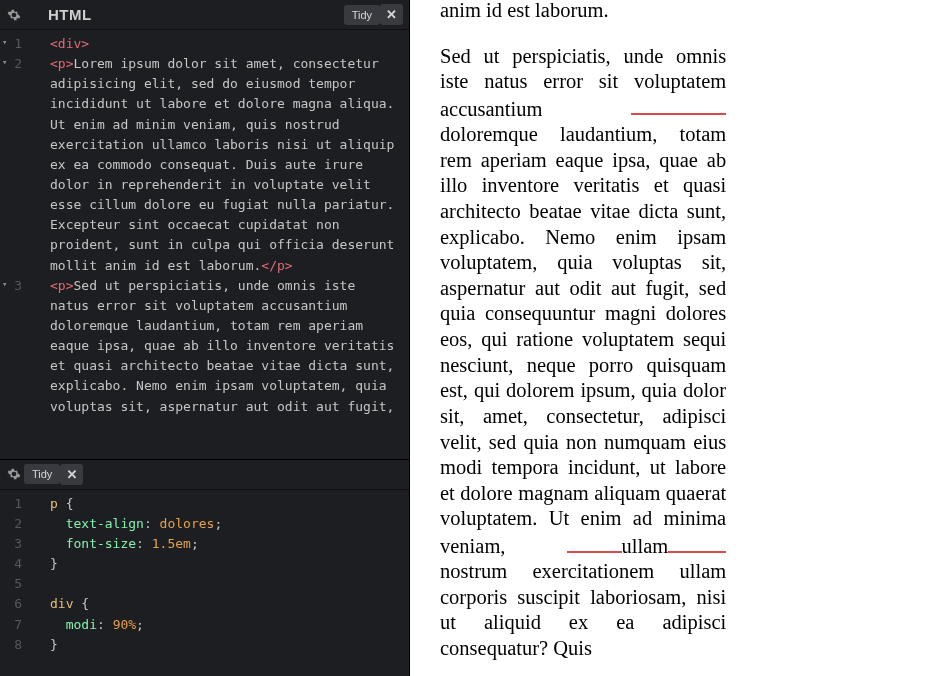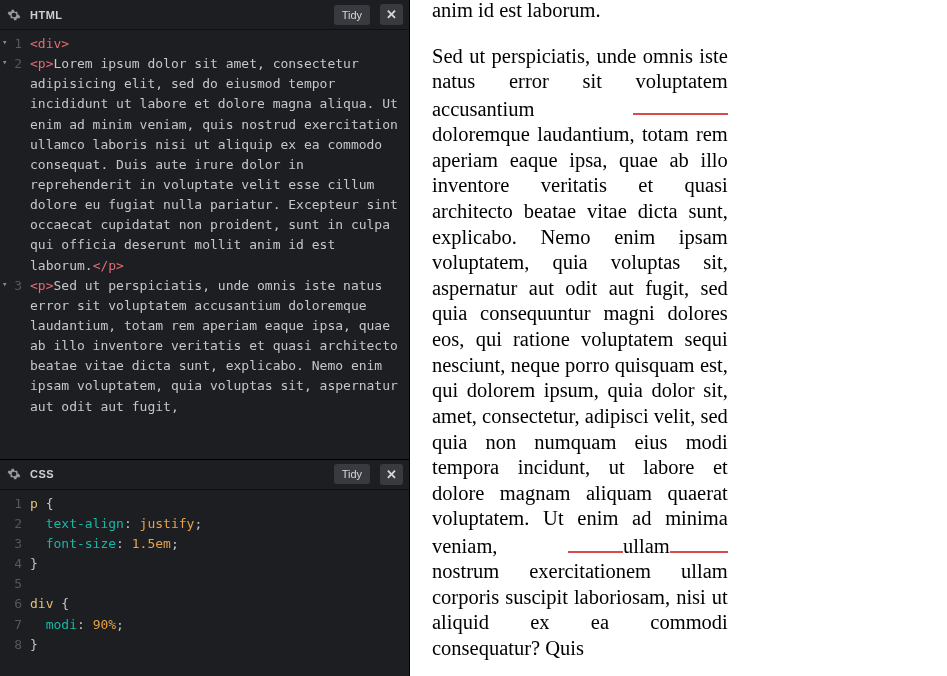--- a/index.html
+++ b/index.html
@@ -1,57 +1,57 @@
 <!DOCTYPE html>
 <html><head>
 <meta charset="utf-8">
 <style>
 * { box-sizing: border-box; margin: 0; padding: 0; }
 html, body { width: 947px; height: 676px; overflow: hidden; font-family: sans-serif; }
 body { display: flex; background: #fff; }
 
 .left-pane { width: 410px; height: 676px; display: flex; flex-direction: column; background: #1d1e22; border-right: 1px solid #000; }
-.right-pane { flex: 1; height: 676px; background: #fff; overflow: hidden; padding: 0 22px; position: relative; }
+.right-pane { flex: 1; height: 676px; background: #fff; overflow: hidden; padding: 0 30px; position: relative; }
 
 .panel { display: flex; flex-direction: column; min-height: 0; }
 .panel-html { flex: 1 1 68%; border-bottom: 1px solid #000; }
 .panel-css  { flex: 1 1 32%; }
 
 .panel-header {
   height: 30px; background: #1d1e22; color: #aaa; display: flex; align-items: center;
   padding: 0 6px 0 4px; border-bottom: 1px solid #111;
 }
 .gear-icon { width: 20px; display:flex; align-items:center; justify-content:center; color:#999; cursor:pointer; }
 .gear-icon svg { width:14px; height:14px; }
-.panel-title { font-weight: bold; font-size: 11px; color: #cfcfcf; margin-left: 6px; flex: 1; letter-spacing: 0.5px; }
+.panel-title { font-weight: bold; font-size: 15px; color: #cfcfcf; margin-left: 24px; flex: 1; letter-spacing: 0.5px; }
 .hdr-btn {
   background: #393a3f; color: #d6d6d6; border: none; border-radius: 3px;
-  font-size: 11px; padding: 4px 8px; margin-left: 10px; cursor: pointer;
+  font-size: 11px; padding: 4px 8px; margin-left: 0; cursor: pointer;
 }
 .hdr-btn.icon { padding: 3px 6px; font-weight:bold; font-size:13px; }
 
 .editor {
   flex: 1; overflow: auto; background: #1d1e22; color: #c6c6c6;
   font-family: Consolas, Menlo, monospace; font-size: 13px; line-height: 1.55;
   padding: 4px 0;
 }
 .editor::-webkit-scrollbar { width: 10px; }
 .editor::-webkit-scrollbar-thumb { background: #3a3a3a; border-radius: 5px; }
 
 .code-line { display: flex; align-items: flex-start; }
-.code-line .content { flex: 1; padding-right: 8px; white-space: pre-wrap; word-break: break-word; }
+.code-line .content { flex: 1; padding-right: 8px; white-space: pre-wrap; word-break: break-word; margin-left: 20px; }
 .gutter {
   width: 30px; flex: 0 0 30px; text-align: right; color: #56575b;
   padding-right: 8px; user-select: none; position: relative;
 }
 .fold-caret { position:absolute; left:2px; top:2px; color:#888; font-size:9px; }
 
 .tok-tag   { color: #e06c75; }
 .tok-sel   { color: #e5c07b; }
-.tok-prop  { color: #14b8a6; }
+.tok-prop  { color: #86efac; }
 .tok-val   { color: #e6a246; }
 .tok-punc  { color: #c6c6c6; }
 
 .preview-inner { width: 60%; }
 .preview-inner p {
   font-family: "Times New Roman", Times, serif;
   font-size: 20.5px; line-height: 1.25; text-align: justify; margin-bottom: 20px; color:#000;
 }
 .squiggle { border-bottom: 2px solid #d94a4a; display:inline-block; height:1em; }
 .sp1 { width: 95px; }
@@ -93,32 +93,31 @@
       </div>
   </div>
 
   <div class="panel panel-css">
     <div class="panel-header">
       <span class="gear-icon">
         <svg viewBox="0 0 24 24" fill="currentColor">
             <path d="M12 8a4 4 0 100 8 4 4 0 000-8zm9 4a7 7 0 01-.1 1.2l2 1.6-2 3.4-2.4-1a7 7 0 01-2 1.2l-.4 2.6h-4l-.4-2.6a7 7 0 01-2-1.2l-2.4 1-2-3.4 2-1.6A7 7 0 013 12a7 7 0 01.1-1.2l-2-1.6 2-3.4 2.4 1a7 7 0 012-1.2L7.9 3h4l.4 2.6a7 7 0 012 1.2l2.4-1 2 3.4-2 1.6A7 7 0 0121 12z"></path>
           </svg>
       </span>
-      <span class="panel-title">CSS</span>
       <button class="hdr-btn">Tidy</button>
       <button class="hdr-btn icon">✕</button>
     </div>
     <div class="editor" id="editor-css">
         <div class="code-line">
           <div class="gutter">1</div>
           <div class="content"><span class="tok-sel">p </span><span class="tok-punc">{</span></div>
         </div>
         <div class="code-line">
           <div class="gutter">2</div>
-          <div class="content"><span>  </span><span class="tok-prop">text-align</span><span class="tok-punc">: </span><span class="tok-val">justify</span><span class="tok-punc">;</span></div>
+          <div class="content"><span>  </span><span class="tok-prop">text-align</span><span class="tok-punc">: </span><span class="tok-val">dolores</span><span class="tok-punc">;</span></div>
         </div>
         <div class="code-line">
           <div class="gutter">3</div>
           <div class="content"><span>  </span><span class="tok-prop">font-size</span><span class="tok-punc">: </span><span class="tok-val">1.5em</span><span class="tok-punc">;</span></div>
         </div>
         <div class="code-line">
           <div class="gutter">4</div>
           <div class="content"><span class="tok-punc">}</span></div>
         </div>
         <div class="code-line">
@@ -141,16 +140,16 @@
   </div>
 
 </div>
 
 <div class="right-pane">
   <div class="preview-inner">
     <p>anim id est laborum.</p>
     <p>
       <span>Sed ut perspiciatis, unde omnis iste natus error sit voluptatem accusantium</span>
       <span class="squiggle sp1"></span><span>doloremque laudantium, totam rem aperiam eaque ipsa, quae ab illo inventore veritatis et quasi architecto beatae vitae dicta sunt, explicabo. Nemo enim ipsam voluptatem, quia voluptas sit, aspernatur aut odit aut fugit, sed quia consequuntur magni dolores eos, qui ratione voluptatem sequi nesciunt, neque porro quisquam est, qui dolorem ipsum, quia dolor sit, amet, consectetur, adipisci velit, sed quia non numquam eius modi tempora incidunt, ut labore et dolore magnam aliquam quaerat voluptatem. Ut enim ad minima veniam,</span>
-      <span class="squiggle sp2"></span><span>ullam</span><span class="squiggle sp3"></span><span>nostrum exercitationem ullam corporis suscipit laboriosam, nisi ut aliquid ex ea commodi consequatur? Quis</span>
+      <span class="squiggle sp2"></span><span>ullam</span><span class="squiggle sp3"></span><span>nostrum exercitationem ullam corporis suscipit laboriosam, nisi ut aliquid ex ea adipisci consequatur? Quis</span>
     </p>
   </div>
 </div>
 
 </body></html>

